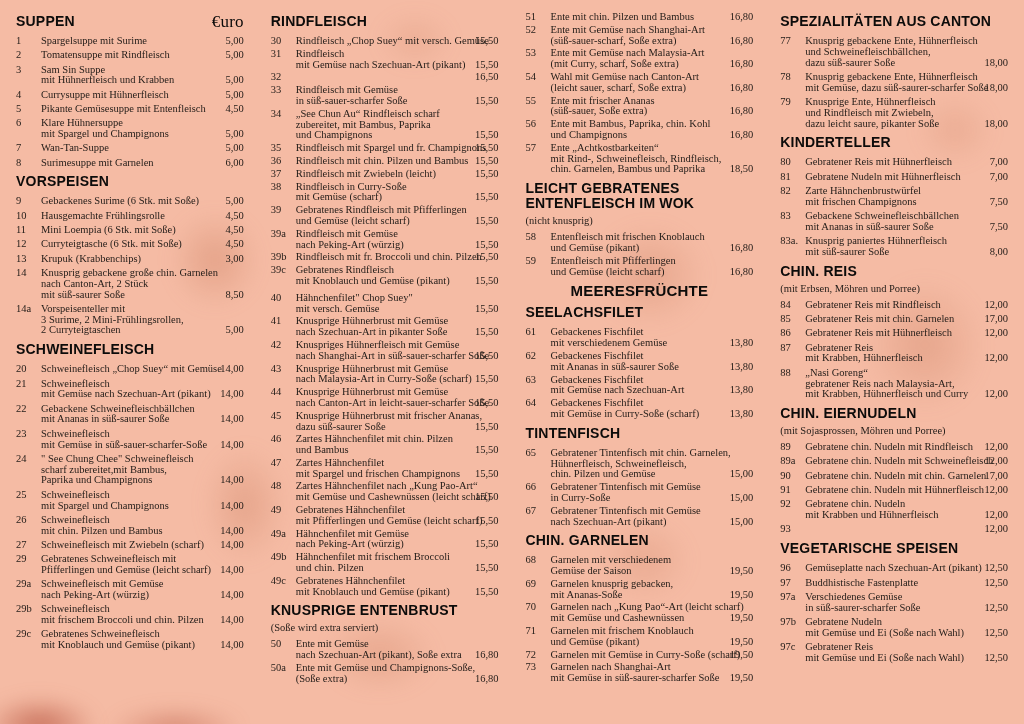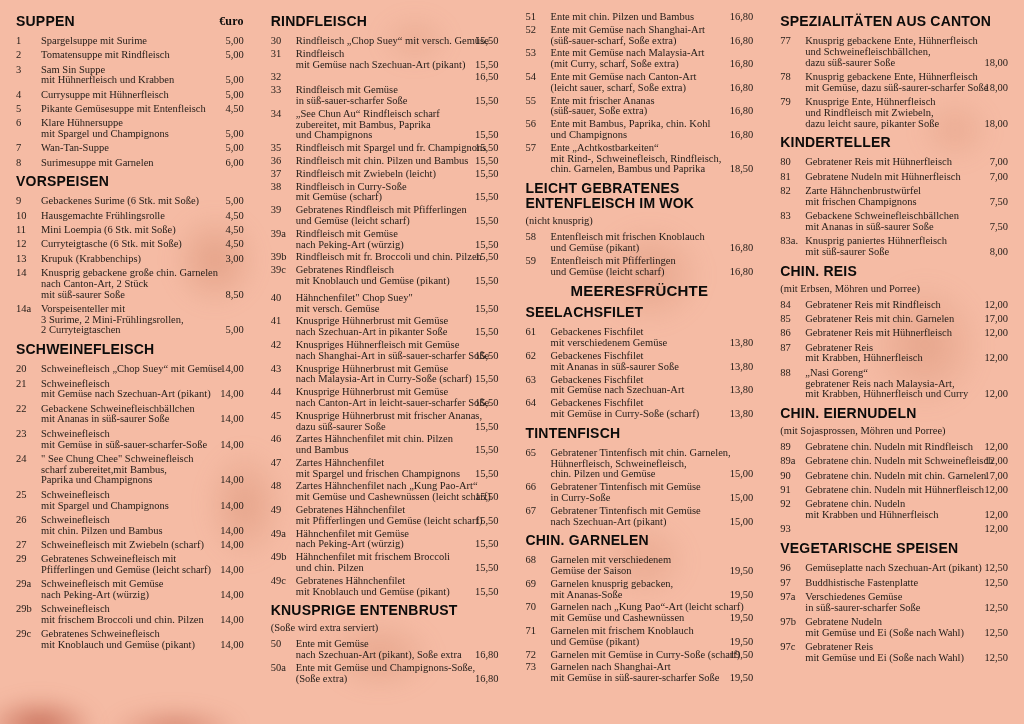--- a/index.html
+++ b/index.html
@@ -26,21 +26,21 @@
   .sec-title{
     font-family:"Liberation Sans", sans-serif;
     font-weight:bold;
     font-size:14px;line-height:15px;
     letter-spacing:.2px;
     color:#0c0b0a;
     margin:2px 0 7px 0;
     display:flex;justify-content:space-between;align-items:flex-end;
   }
   .section.center .sec-title{justify-content:center;font-size:15px;margin-top:4px;}
-  .currency{font-family:"Liberation Serif",serif;font-size:12px;font-weight:bold;}
+  .currency{font-family:"Liberation Serif",serif;font-size:17px;font-weight:normal;}
   .sec-sub{font-weight:normal;font-size:10.5px;line-height:11px;margin:-3px 0 6px 0;}
   .item{position:relative;display:flex;align-items:flex-start;padding-right:38px;margin-bottom:2px;}
   .col-1 .item,.col-4 .item{margin-bottom:3.5px;}
   .num{flex:0 0 25px;font-size:10.5px;line-height:10.8px;}
   .name{flex:1;min-width:0;}
   .line{display:block;white-space:nowrap;font-size:10.5px;line-height:10.8px;}
   .price{position:absolute;right:0;bottom:0;font-size:10.5px;line-height:10.8px;}
 </style>
 </head>
 <body>
@@ -533,21 +533,21 @@
           <span class="num">53</span>
           <span class="name">
             <span class="line">Ente mit Gemüse nach Malaysia-Art</span>
             <span class="line">(mit Curry, scharf, Soße extra)</span>
           </span>
           <span class="price">16,80</span>
         </div>
         <div class="item">
           <span class="num">54</span>
           <span class="name">
-            <span class="line">Ente mit Gemüse nach Canton-Art</span>
+            <span class="line">Wahl mit Gemüse nach Canton-Art</span>
             <span class="line">(leicht sauer, scharf, Soße extra)</span>
           </span>
           <span class="price">16,80</span>
         </div>
         <div class="item">
           <span class="num">55</span>
           <span class="name">
             <span class="line">Ente mit frischer Ananas</span>
             <span class="line">(süß-sauer, Soße extra)</span>
           </span>

